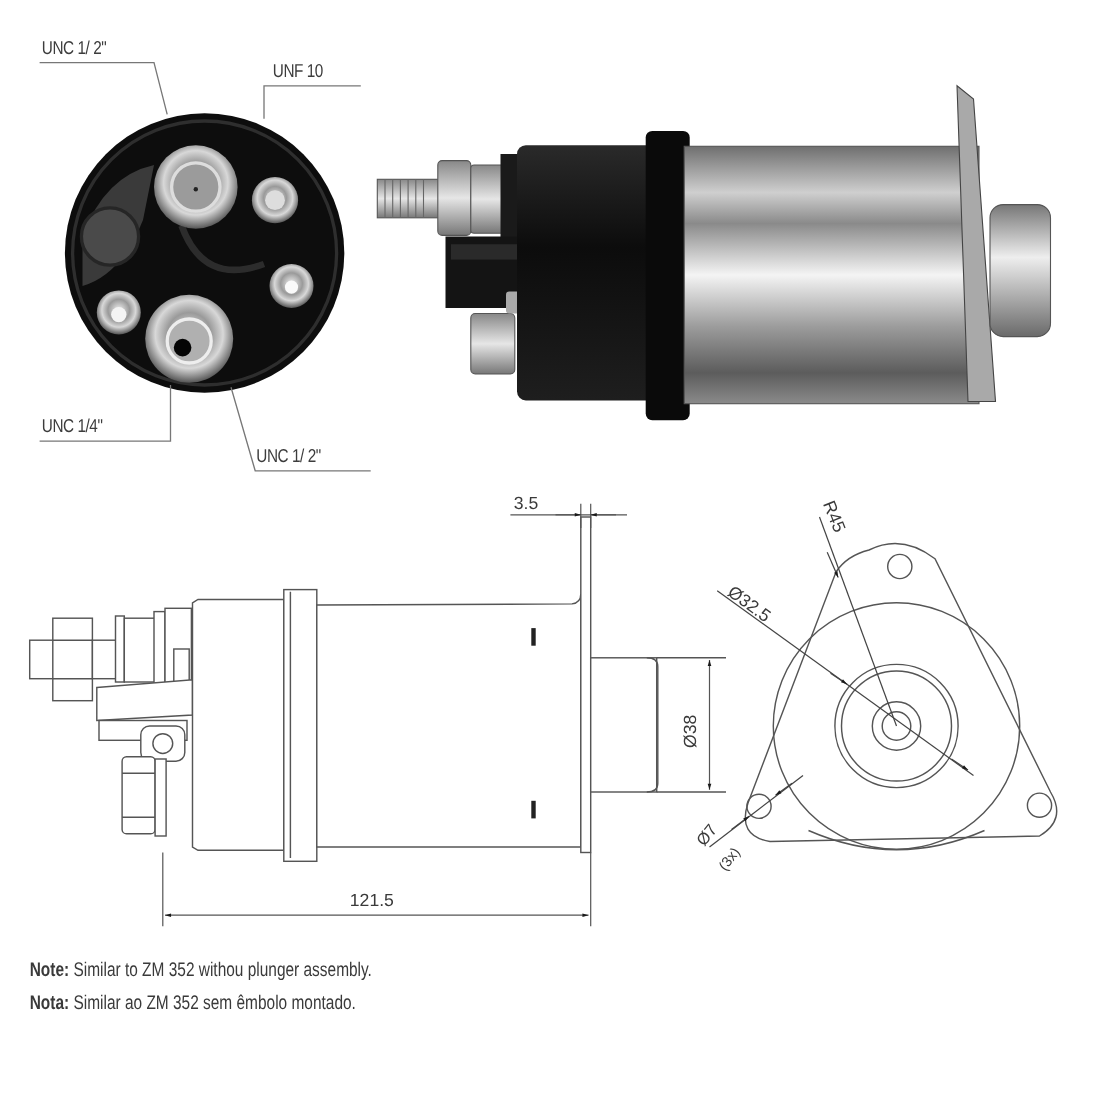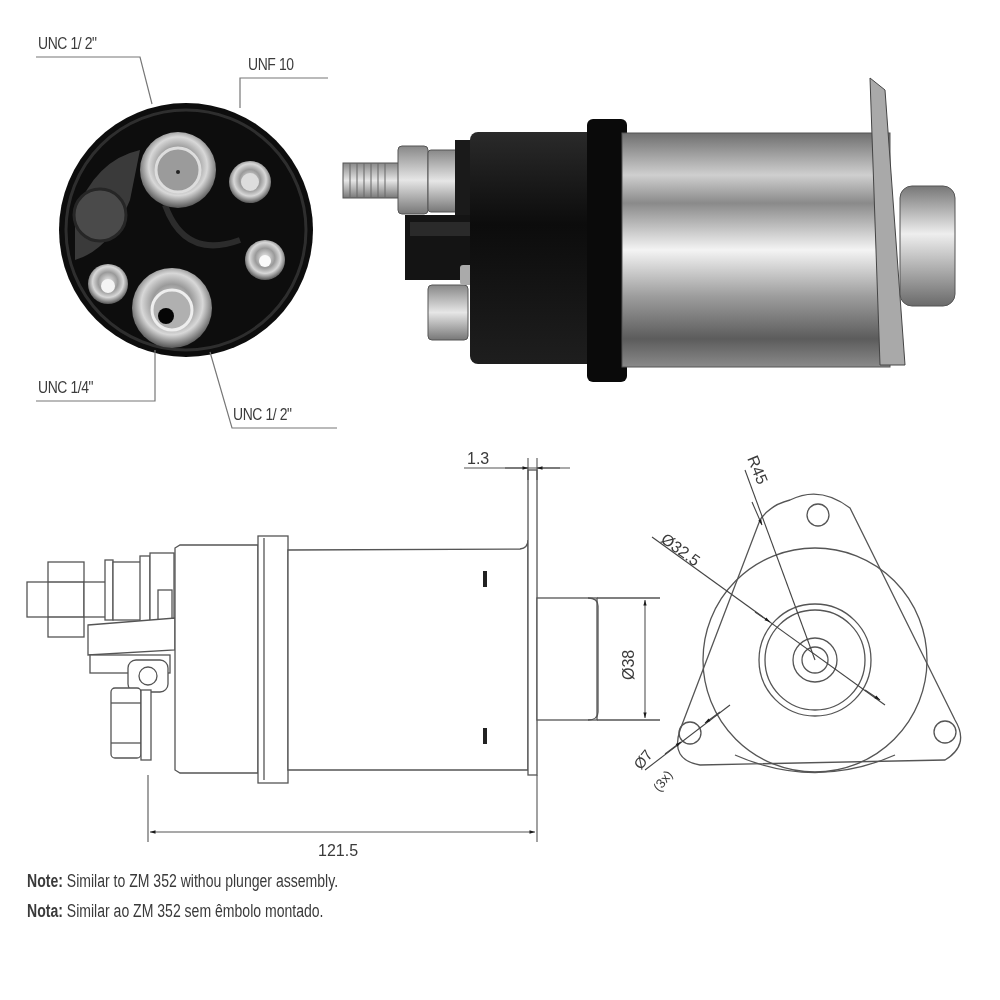--- a/index.html
+++ b/index.html
@@ -199,22 +199,22 @@
       <line x1="665" y1="754" x2="681" y2="742" marker-end="url(#arr)"></line>
       <line x1="720" y1="712" x2="705" y2="723" marker-end="url(#arr)"></line>
     </g>
   </svg>
 
   <div class="lbl" style="left:38px; top:34px;">UNC 1/ 2"</div>
   <div class="lbl" style="left:248px; top:55px;">UNF 10</div>
   <div class="lbl" style="left:38px; top:378px;">UNC 1/4"</div>
   <div class="lbl" style="left:233px; top:405px;">UNC 1/ 2"</div>
 
-  <div class="dim" style="left:467px; top:450px;">1.3</div>
-  <div class="dim" style="left:318px; top:811px;margin-top:31px;">121.5</div>
+  <div class="dim" style="left:467px; top:450px;">3.5</div>
+  <div class="dim" style="left:318px; top:811px;">121.5</div>
   <div class="dim" style="left:620px; top:680px; transform:rotate(-90deg);">Ø38</div>
   <div class="dim" style="left:760px; top:453px; transform:rotate(68deg);">R45</div>
   <div class="dim" style="left:668px; top:530px; transform:rotate(36deg);">Ø32.5</div>
   <div class="dim" style="left:630px; top:762px; transform:rotate(-52deg); font-size:15px;">Ø7</div>
   <div class="dim" style="left:650px; top:785px; transform:rotate(-52deg); font-size:13px;">(3x)</div>
 
   <div class="note" style="top:871px;"><b>Note:</b><span> Similar to ZM 352 withou plunger assembly.</span></div>
   <div class="note" style="top:901px;"><b>Nota:</b><span> Similar ao ZM 352 sem êmbolo montado.</span></div>
 </div>
 

